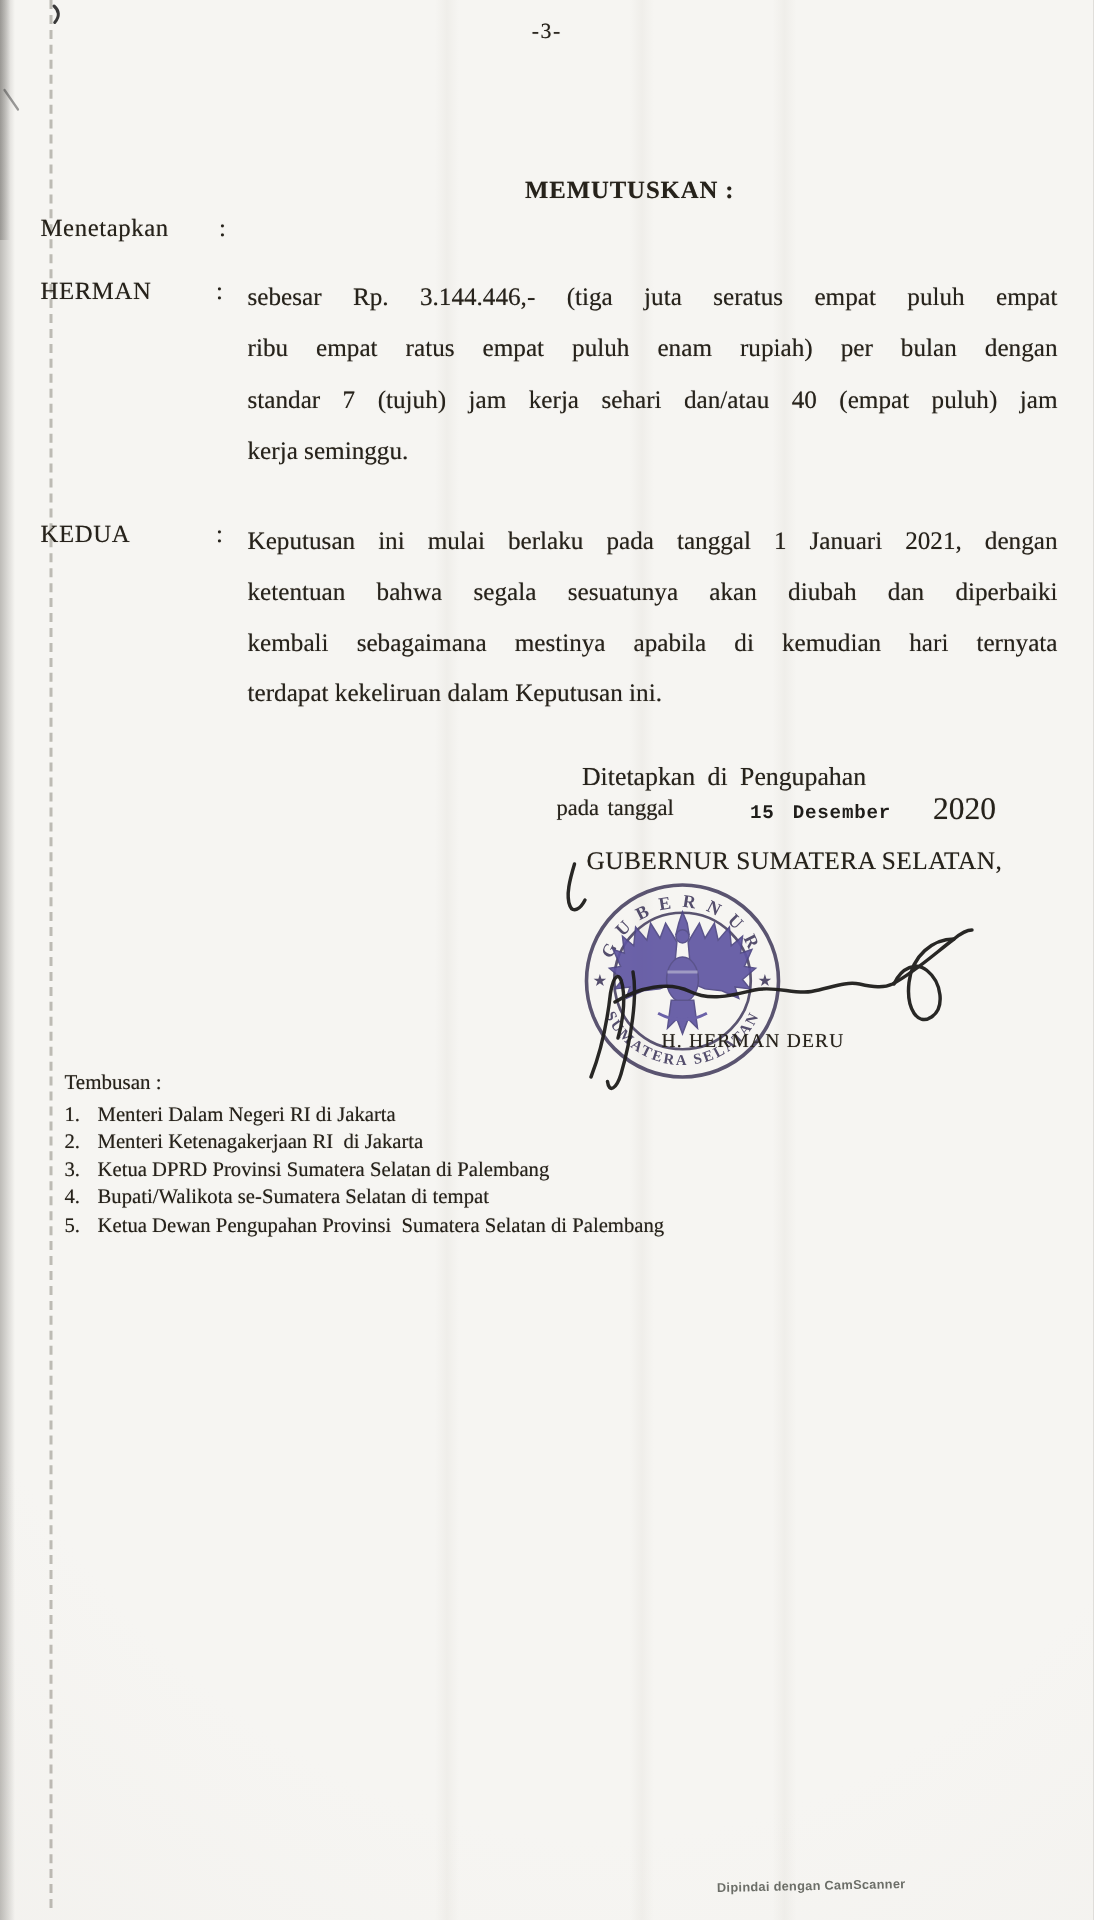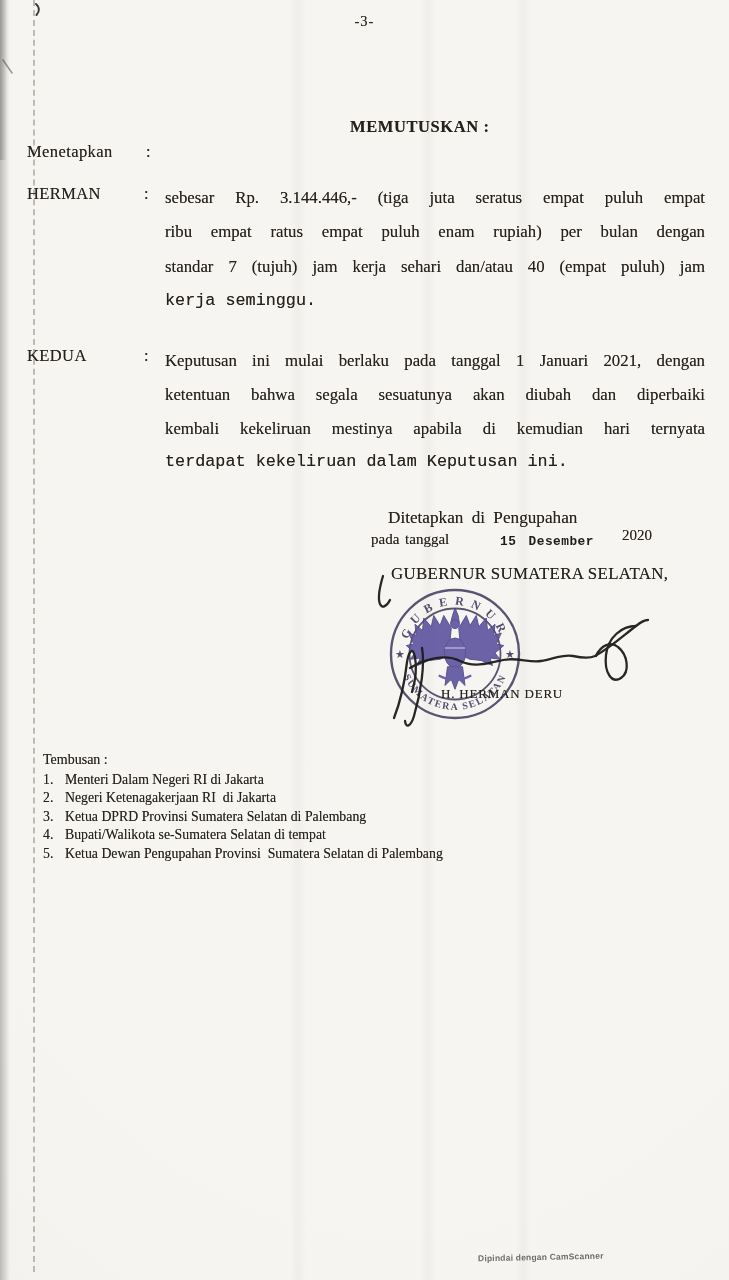--- a/index.html
+++ b/index.html
@@ -11,28 +11,28 @@
   .abs{position:absolute;}
   .ink{color:#26221b;text-shadow:0 0 .5px rgba(45,38,26,.55);}
   .page-number{top:13px;left:0;width:729px;text-align:center;font-size:14.5px;letter-spacing:1px;}
   .heading{top:117px;left:350px;font-size:16.5px;font-weight:700;letter-spacing:.6px;}
   .label-col{left:27px;font-size:16.5px;letter-spacing:.4px;}
   .colon-col{left:144px;font-size:16.5px;}
   .body-block{left:165px;width:540px;font-size:16.8px;}
   .jline{text-align:justify;text-align-last:justify;white-space:normal;}
   .kesatu .jline{line-height:34.4px;height:34.4px;}
   .kedua .jline{line-height:33.8px;height:33.8px;}
-  .jline:last-child{text-align-last:left;font-family:Liberation Mono, monospace;}
+  .jline:last-child{text-align-last:left;}
   .place-line{top:508px;left:388px;font-size:17.2px;word-spacing:4px;}
   .date-label{top:531px;left:371px;font-size:15px;word-spacing:2px;}
   .date-stamp{top:534px;left:500px;font-family:"Liberation Mono",monospace;font-weight:700;font-size:12.8px;letter-spacing:.5px;word-spacing:4px;color:#1f1d1a;}
-  .year{top:527px;left:622px;font-size:15px;}
+  .year{top:527px;left:622px;font-size:21px;}
   .office{top:564px;left:391px;font-size:16.9px;letter-spacing:.3px;}
   .signer{top:686px;left:441px;font-size:13px;letter-spacing:.8px;}
-  .tembusan{top:714px;left:43px;font-size:13.8px;line-height:18.6px;color:#221e18;margin-top:37px;}
+  .tembusan{top:714px;left:43px;font-size:13.8px;line-height:18.6px;color:#221e18;}
   .tembusan .t-title{font-size:14px;margin-bottom:1px;}
   .t-row{display:flex;}
   .t-num{width:22px;flex:0 0 22px;}
   .t-text{white-space:pre-wrap;}
   .watermark{top:1252px;left:478px;font-family:"Liberation Sans",sans-serif;font-size:8.5px;font-weight:700;color:#4a4d46;opacity:.8;transform:rotate(-1.2deg);letter-spacing:.2px;}
   .fold-line{left:33px;top:0;height:1272px;width:0;border-left:2px dashed rgba(98,93,78,.38);}
   .edge-shadow{left:0;top:0;width:10px;height:1280px;background:linear-gradient(to right, rgba(120,117,112,.45), rgba(120,117,112,0));}
   .edge-shadow-top{left:0;top:0;width:7px;height:160px;background:linear-gradient(to right, rgba(88,86,82,.35), rgba(88,86,82,0));}
   .streak{top:0;bottom:0;width:16px;background:linear-gradient(to right,rgba(205,201,192,0),rgba(205,201,192,.16),rgba(205,201,192,0));}
   .seal-svg{top:588px;left:387px;width:136px;height:132px;opacity:.9;}
@@ -70,21 +70,21 @@
     <div class="jline">ribu empat ratus empat puluh enam rupiah) per bulan dengan</div>
     <div class="jline">standar 7 (tujuh) jam kerja sehari dan/atau 40 (empat puluh) jam</div>
     <div class="jline">kerja seminggu.</div>
   </div>
 
   <div class="abs ink label-col" style="top:346px;">KEDUA</div>
   <div class="abs ink colon-col" style="top:346px;">:</div>
   <div class="abs ink body-block kedua" style="top:344px;">
     <div class="jline">Keputusan ini mulai berlaku pada tanggal 1 Januari 2021, dengan</div>
     <div class="jline">ketentuan bahwa segala sesuatunya akan diubah dan diperbaiki</div>
-    <div class="jline">kembali kekeliruan mestinya apabila di kemudian hari ternyata</div>
+    <div class="jline">kembali sebagaimana mestinya apabila di kemudian hari ternyata</div>
     <div class="jline">terdapat kekeliruan dalam Keputusan ini.</div>
   </div>
 
   <div class="abs ink place-line">Ditetapkan di Pengupahan</div>
   <div class="abs ink date-label">pada tanggal</div>
   <div class="abs date-stamp">15 Desember</div>
   <div class="abs ink year">2020</div>
   <div class="abs ink office">GUBERNUR SUMATERA SELATAN,</div>
 
   <svg class="abs seal-svg" viewBox="-68 -66 136 132">
@@ -126,21 +126,21 @@
   <div class="abs ink signer">H. HERMAN DERU</div>
 
   <div class="abs tembusan">
     <div class="t-title ink">Tembusan :</div>
     <div class="t-row">
       <span class="t-num ink">1.</span>
       <span class="t-text ink">Menteri Dalam Negeri RI di Jakarta</span>
     </div>
     <div class="t-row">
       <span class="t-num ink">2.</span>
-      <span class="t-text ink">Negeri Ketenagakerjaan RI  di Jakarta</span>
+      <span class="t-text ink">Menteri Ketenagakerjaan RI  di Jakarta</span>
     </div>
     <div class="t-row">
       <span class="t-num ink">3.</span>
       <span class="t-text ink">Ketua DPRD Provinsi Sumatera Selatan di Palembang</span>
     </div>
     <div class="t-row">
       <span class="t-num ink">4.</span>
       <span class="t-text ink">Bupati/Walikota se-Sumatera Selatan di tempat</span>
     </div>
     <div class="t-row">

